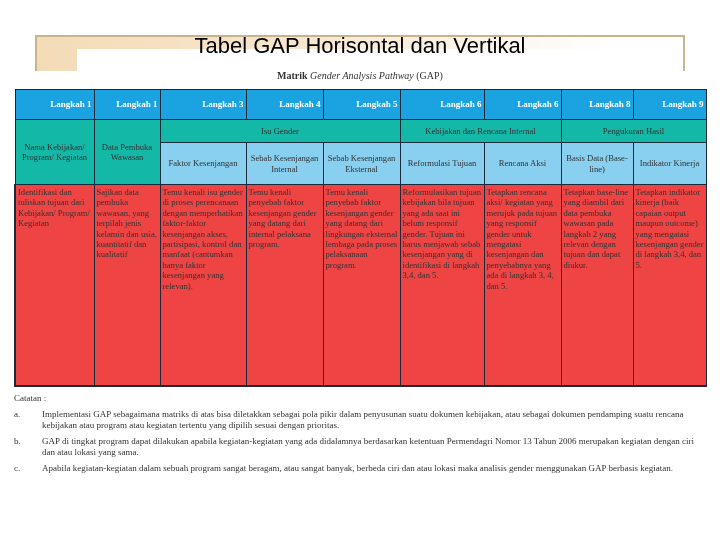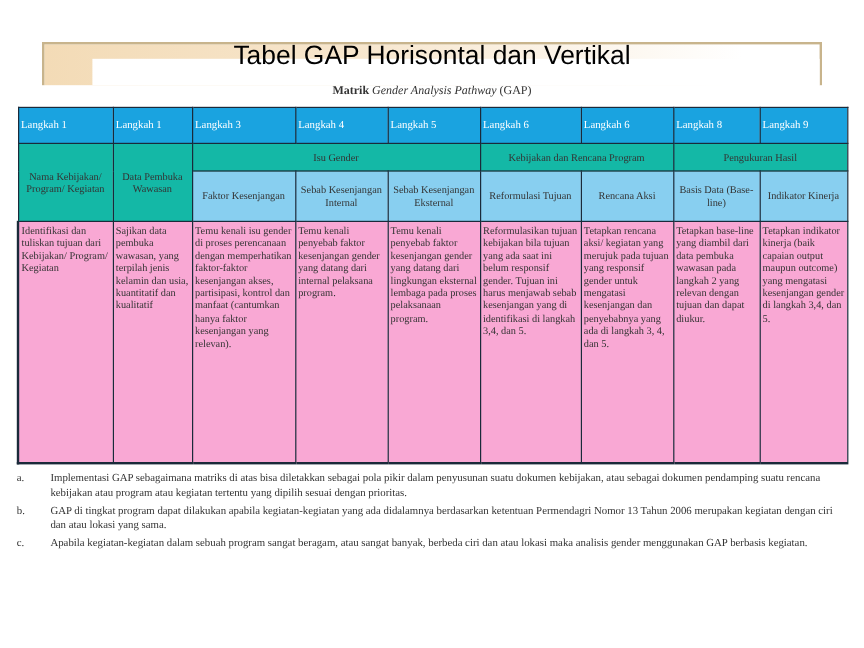--- a/index.html
+++ b/index.html
@@ -5,24 +5,24 @@
   html, body { margin:0; padding:0; }
   body { width:720px; height:540px; background:#ffffff; position:relative; overflow:hidden; font-family:"Liberation Serif", serif; }
   .frame-top { position:absolute; left:35px; top:35px; width:650px; height:36px; border-top:2px solid #c8b48c; border-right:2px solid #c8b48c; border-left:2px solid #c8b48c; box-sizing:border-box; background:linear-gradient(to right,#f3dbb6 0%,#f7e6cd 40%,#ffffff 90%); }
   .frame-top .inner { position:absolute; left:40px; top:12px; right:0; bottom:0; background:#ffffff; }
   .slide-title { position:absolute; left:0; width:720px; top:35px; text-align:center; font-family:"Liberation Sans", sans-serif; font-size:22px; font-weight:normal; color:#000; line-height:22px; }
   .matrix-title { position:absolute; left:0; width:720px; top:68px; text-align:center; font-size:10px; color:#333; line-height:16px; }
   .matrix-title b { font-weight:bold; }
   .matrix-title i { font-style:italic; }
   table.gap { position:absolute; left:14px; top:89px; width:691px; border-collapse:collapse; table-layout:fixed; font-size:8.6px; line-height:10.4px; color:#333; }
   table.gap td, table.gap th { border:1px solid #1a2a3a; padding:1px 2px; vertical-align:middle; }
-  table.gap th.step { background:#1aa3e0; color:#ffffff; font-weight:normal; height:27px; text-align:left; font-size:9px; }
+  table.gap th.step { background:#1aa3e0; color:#ffffff; font-weight:bold; height:27px; text-align:right; font-size:9px; }
   table.gap td.h2 { background:#14b8a6; text-align:center; color:#333; }
   table.gap td.h3 { background:#88cff0; text-align:center; color:#333; }
-  table.gap td.data { background:#f9a8d4; vertical-align:top; text-align:left; padding:2px 2px; }
+  table.gap td.data { background:#ef4444; vertical-align:top; text-align:left; padding:2px 2px; }
   table.gap td.data.first { border-left:2px solid #1a2a3a; }
   table.gap tr.body-row td { border-bottom:2px solid #1a2a3a; }
   .notes { position:absolute; left:14px; top:393px; width:690px; font-size:9px; color:#333; line-height:11.5px; }
   .notes .label { margin-bottom:4px; }
   .note { display:flex; margin-bottom:4px; }
   .note .mark { width:28px; flex:none; }
   .note .txt { flex:1; }
 </style>
 </head>
 <body>
@@ -59,21 +59,21 @@
     <th class="step">Langkah 5</th>
     <th class="step">Langkah 6</th>
     <th class="step">Langkah 6</th>
     <th class="step">Langkah 8</th>
     <th class="step">Langkah 9</th>
   </tr>
   <tr>
     <td class="h2" rowspan="2" style="height:62px">Nama Kebijakan/ Program/ Kegiatan</td>
     <td class="h2" rowspan="2">Data Pembuka Wawasan</td>
     <td class="h2" colspan="3" style="height:20px">Isu Gender</td>
-    <td class="h2" colspan="2">Kebijakan dan Rencana Program</td>
+    <td class="h2" colspan="2">Kebijakan dan Rencana Internal</td>
     <td class="h2" colspan="2">Pengukuran Hasil</td>
   </tr>
   <tr>
     <td class="h3" style="height:38px">Faktor Kesenjangan</td>
     <td class="h3">Sebab Kesenjangan Internal</td>
     <td class="h3">Sebab Kesenjangan Eksternal</td>
     <td class="h3">Reformulasi Tujuan</td>
     <td class="h3">Rencana Aksi</td>
     <td class="h3">Basis Data (Base-line)</td>
     <td class="h3">Indikator Kinerja</td>
@@ -86,20 +86,21 @@
     <td class="data">Temu kenali penyebab faktor kesenjangan gender yang datang dari lingkungan eksternal lembaga pada proses pelaksanaan program.</td>
     <td class="data">Reformulasikan tujuan kebijakan bila tujuan yang ada saat ini belum responsif gender. Tujuan ini harus menjawab sebab kesenjangan yang di identifikasi di langkah 3,4, dan 5.</td>
     <td class="data">Tetapkan rencana aksi/ kegiatan yang merujuk pada tujuan yang responsif gender untuk mengatasi kesenjangan dan penyebabnya yang ada di langkah 3, 4, dan 5.</td>
     <td class="data">Tetapkan base-line yang diambil dari data pembuka wawasan pada langkah 2 yang relevan dengan tujuan dan dapat diukur.</td>
     <td class="data">Tetapkan indikator kinerja (baik capaian output maupun outcome) yang mengatasi kesenjangan gender di langkah 3,4, dan 5.</td>
   </tr>
 </tbody>
   </table>
 
 <div class="notes">
+  <div class="label">Catatan :</div>
   <div class="note">
     <span class="mark">a.</span>
     <span class="txt">Implementasi GAP sebagaimana matriks di atas bisa diletakkan sebagai pola pikir dalam penyusunan suatu dokumen kebijakan, atau sebagai dokumen pendamping suatu rencana kebijakan atau program atau kegiatan tertentu yang dipilih sesuai dengan prioritas.</span>
   </div>
   <div class="note">
     <span class="mark">b.</span>
     <span class="txt">GAP di tingkat program dapat dilakukan apabila kegiatan-kegiatan yang ada didalamnya berdasarkan ketentuan Permendagri Nomor 13 Tahun 2006 merupakan kegiatan dengan ciri dan atau lokasi yang sama.</span>
   </div>
   <div class="note">
     <span class="mark">c.</span>

